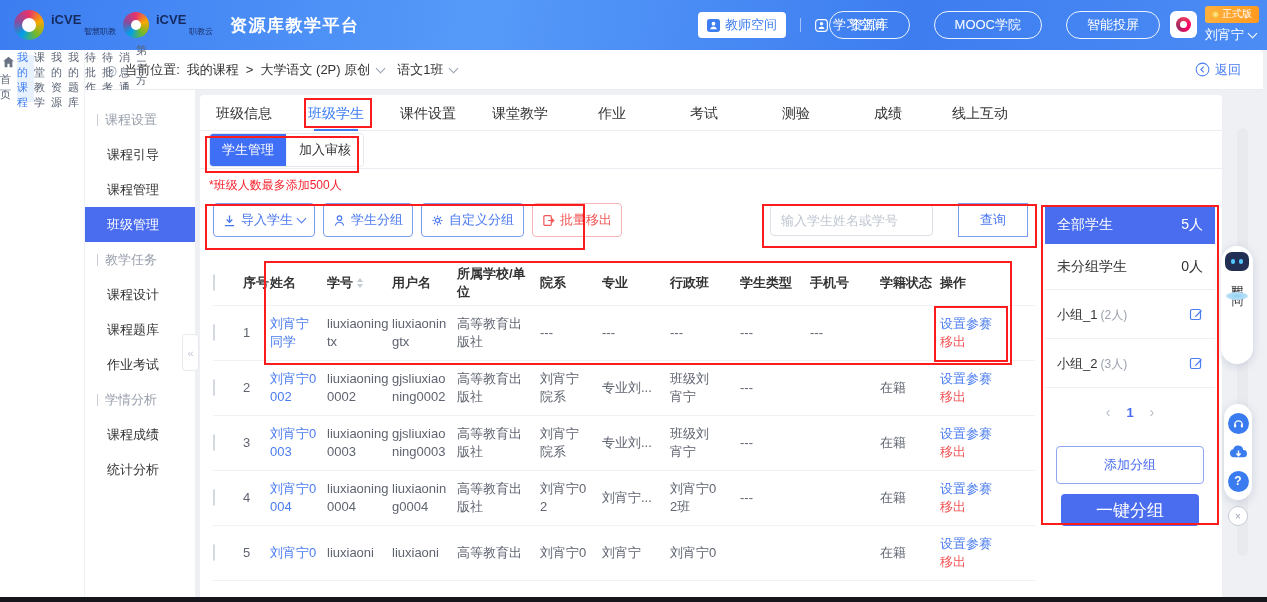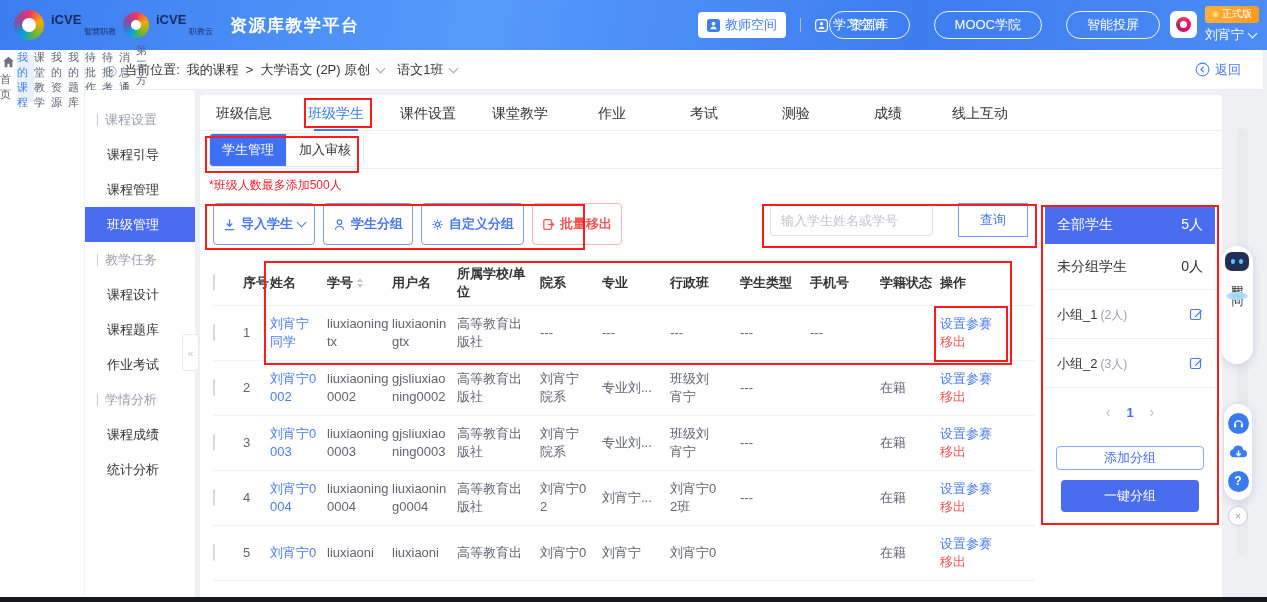--- a/index.html
+++ b/index.html
@@ -83,22 +83,22 @@
   .tab.active::after{content:"";position:absolute;left:6px;right:6px;bottom:0;height:2px;background:#3b7cf2;}
   .subtab-row{height:38px;border-bottom:1px solid #eaedf2;display:flex;align-items:center;
     padding-left:9px;box-sizing:border-box;}
   .seg{display:flex;border:1px solid #e4e8ee;border-radius:4px;overflow:hidden;}
   .seg-on{background:#3f6ff5;color:#fff;font-size:13px;padding:7px 12px;border:none;cursor:pointer;}
   .seg-off{background:#fff;color:#333;font-size:13px;padding:7px 12px;border:none;border-left:1px solid #eef1f5;cursor:pointer;}
   .notice{position:absolute;left:9px;top:82px;color:#f5222d;font-size:12px;}
 
   .toolbar{position:absolute;left:13px;top:108px;right:13px;height:36px;}
   .tb-left{display:flex;gap:8px;}
-  .btn{height:42px;display:inline-flex;align-items:center;gap:5px;padding:0 9px;border:1px solid #7b9cf3;
-    border-radius:4px;color:#4a78ef;font-size:13px;background:#fff;cursor:pointer;box-sizing:border-box;font-weight:bold;}
+  .btn{height:34px;display:inline-flex;align-items:center;gap:5px;padding:0 9px;border:1px solid #7b9cf3;
+    border-radius:4px;color:#4a78ef;font-size:13px;background:#fff;cursor:pointer;box-sizing:border-box;}
   .btn svg{flex:0 0 auto;}
   .btn.danger{border-color:#f5b5b5;color:#f25555;}
   .search-input{position:absolute;left:557px;top:1px;width:163px;height:32px;border:1px solid #dcdfe6;
     border-radius:4px;padding:0 10px;font-size:13px;color:#333;box-sizing:border-box;outline:none;}
   .search-input::placeholder{color:#bfc6d0;}
   .query-btn{position:absolute;left:745px;top:0;width:70px;height:34px;border:1px solid #7b9cf3;
     color:#4a78ef;background:#fff;border-radius:0;font-size:13px;cursor:pointer;}
 
   
   .table{position:absolute;left:13px;top:166px;width:822px;height:331px;overflow:hidden;}
@@ -132,24 +132,24 @@
     justify-content:space-between;padding:0 12px;font-size:14px;color:#333;cursor:pointer;}
   .group-row{height:48px;border-bottom:1px solid #eef0f4;display:flex;align-items:center;
     justify-content:space-between;padding:0 12px;cursor:pointer;}
   .gname{font-size:13px;color:#333;}
   .gcount{color:#9aa1ad;font-size:12px;margin-left:3px;}
   .edit-btn{color:#4a7cf0;cursor:pointer;display:flex;}
   .gp-pager{display:flex;justify-content:center;align-items:center;gap:16px;margin-top:16px;
     font-size:13px;color:#b3bac4;}
   .gp-page{color:#4a6cee;font-weight:bold;cursor:pointer;}
   .pager-arrow{cursor:pointer;font-size:14px;}
-  .gp-add{display:block;margin:26px auto 0;width:148px;height:24px;border:1px solid #8fa7f2;background:#fff;
+  .gp-add{display:block;margin:26px auto 0;width:148px;height:38px;border:1px solid #8fa7f2;background:#fff;
     color:#4a6cee;border-radius:4px;font-size:13px;cursor:pointer;}
   .gp-auto{display:block;margin:10px auto 0;width:138px;height:32px;background:#4a6cee;color:#fff;
-    border:none;border-radius:4px;font-size:13px;cursor:pointer;}
+    border:none;border-radius:4px;font-size:17px;cursor:pointer;}
 
   
   .rail{position:absolute;left:1237px;top:128px;width:11px;height:428px;background:#e9eaee;border-radius:6px;cursor:pointer;}
   .robot{position:absolute;left:1221px;top:246px;width:32px;height:118px;background:#fff;border-radius:16px;
     box-shadow:0 2px 10px rgba(60,80,120,.18);display:flex;flex-direction:column;align-items:center;
     padding-top:6px;box-sizing:border-box;cursor:pointer;z-index:6;}
   .robot-head{width:24px;height:19px;background:#232e55;border-radius:7px;display:flex;align-items:center;
     justify-content:center;gap:4px;}
   .robot-head i{width:4px;height:5px;background:#52c7ff;border-radius:2px;display:block;}
   .robot-label{writing-mode:vertical-rl;font-size:12px;color:#333;letter-spacing:3px;margin-top:5px;}

